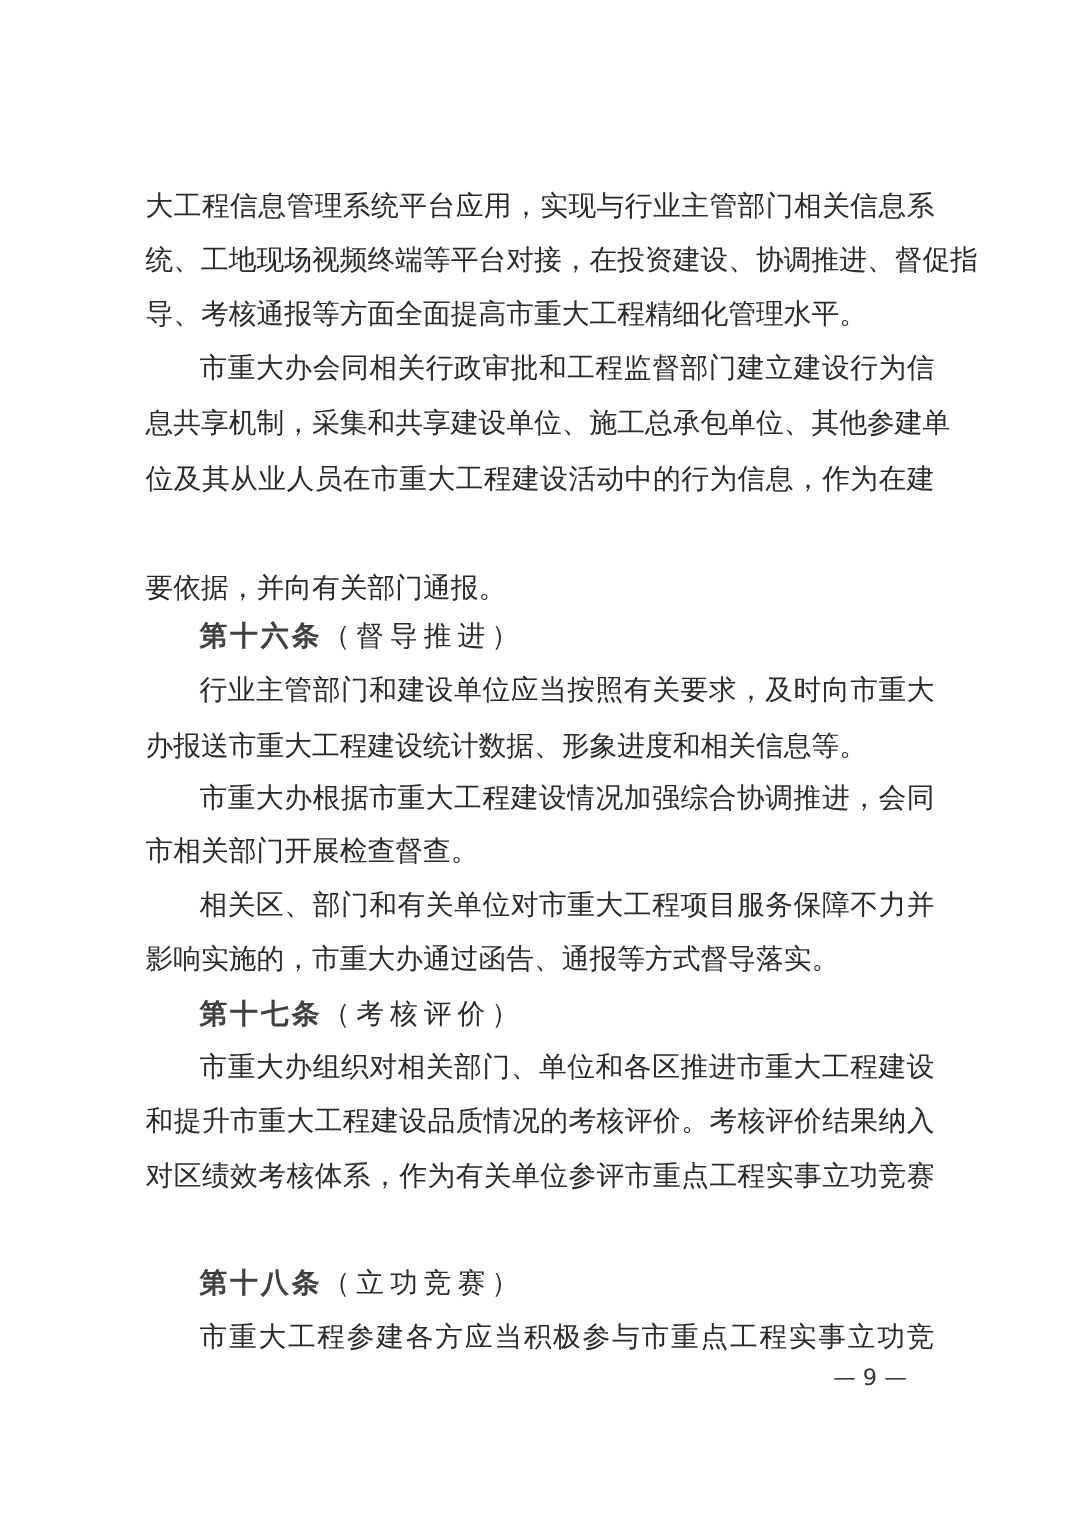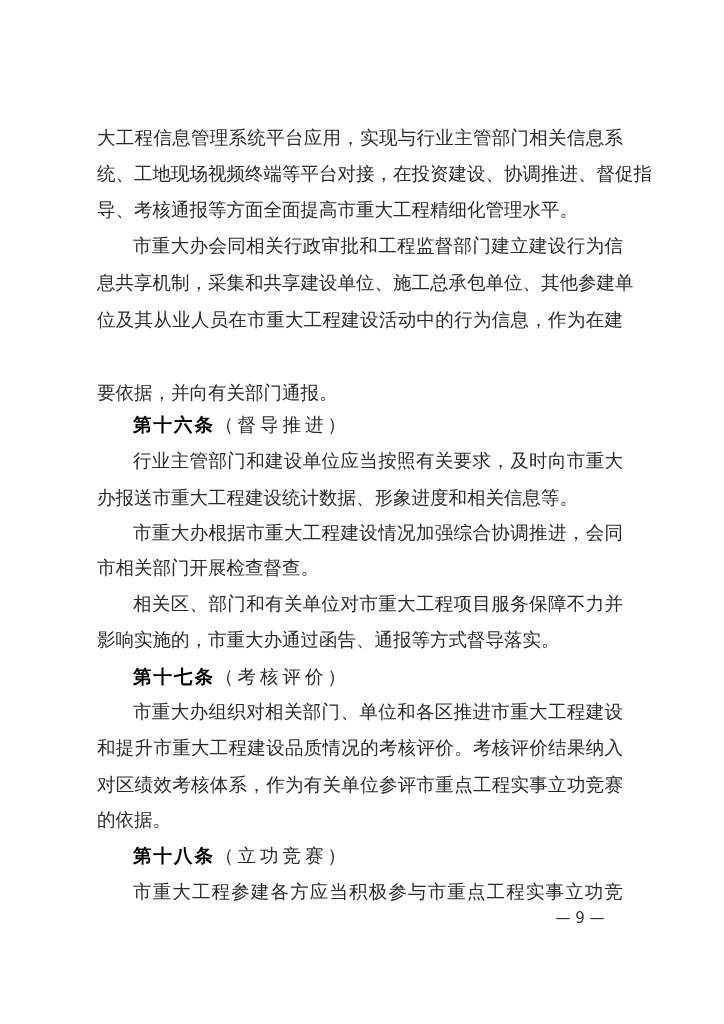--- a/index.html
+++ b/index.html
@@ -5,21 +5,21 @@
   html, body { margin: 0; padding: 0; background: #ffffff; }
   body { width: 724px; height: 1024px; position: relative; overflow: hidden;
          font-family: "DejaVu Serif", "Liberation Serif", serif; color: #222; }
   .page { position: absolute; left: 0; top: 0; width: 631px; height: 1024px; }
   .line { position: absolute; left: 97px; width: 526px; height: 24px; font-size: 18.5px;
           line-height: 24px; white-space: nowrap; text-align: justify; text-align-last: justify;
           letter-spacing: 0px; color: #2a2a2a; }
   .line.short { text-align-last: left; }
   .line.indent { left: 133px; width: 490px; }
   .heading { position: absolute; left: 133px; height: 24px; line-height: 24px; font-size: 18.5px; white-space: nowrap; }
-  .heading .art { font-family: Liberation Serif, serif; font-weight: bold; color: #000000; letter-spacing: 2px; }
+  .heading .art { font-family: Liberation Serif, serif; font-weight: bold; color: #404040; letter-spacing: 2px; }
   .heading .sub { color: #2a2a2a; letter-spacing: 4px; margin-left: 0; }
   .pagenum { position: absolute; left: 540px; top: 906px; width: 80px; height: 24px; line-height: 24px;
              font-family: "DejaVu Sans", sans-serif; font-size: 15px; color: #333; text-align: center; }
 </style>
 </head>
 <body>
 
 <div class="page">
 
   <div class="line" style="top:126px">大工程信息管理系统平台应用，实现与行业主管部门相关信息系</div>
@@ -40,21 +40,20 @@
   <div class="line indent" style="top:592px">相关区、部门和有关单位对市重大工程项目服务保障不力并</div>
   <div class="line short" style="top:556px">市相关部门开展检查督查。</div>
   <div class="line short" style="top:628px">影响实施的，市重大办通过函告、通报等方式督导落实。</div>
 
   <div class="heading" style="top:665px">
     <span class="art">第十七条</span><span class="sub">（考核评价）</span>
   </div>
   <div class="line indent" style="top:700px">市重大办组织对相关部门、单位和各区推进市重大工程建设</div>
   <div class="line" style="top:736px">和提升市重大工程建设品质情况的考核评价。考核评价结果纳入</div>
   <div class="line" style="top:773px">对区绩效考核体系，作为有关单位参评市重点工程实事立功竞赛</div>
-  <div class="line short" style="top:808px">的依据。</div>
 
   <div class="heading" style="top:844px">
     <span class="art">第十八条</span><span class="sub">（立功竞赛）</span>
   </div>
   <div class="line indent" style="top:880px">市重大工程参建各方应当积极参与市重点工程实事立功竞</div>
 
   <div class="pagenum">— 9 —</div>
 </div>
 
 </body></html>

